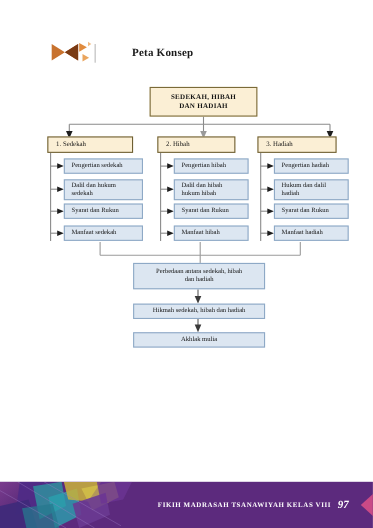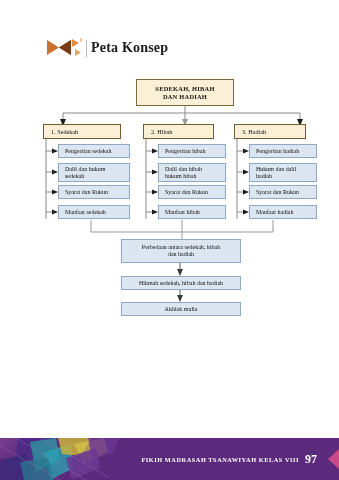--- a/index.html
+++ b/index.html
@@ -35,25 +35,26 @@
   .header-divider {
     width: 1px;
     height: 17px;
     background: #b9b9b9;
     margin-left: 2px;
     margin-right: 4px;
     flex: 0 0 auto;
   }
   .header-title {
     font-family: "Liberation Serif", serif;
-    font-size: 14px;
+    font-size: 10px;
     font-weight: bold;
     letter-spacing: .2px;
     color: #1b1b1b;
     white-space: nowrap;
+    margin-left: 29px;
   }
 
   
   .chart {
     position: absolute;
     left: 0;
     top: 0;
     width: 339px;
     height: 340px;
   }
@@ -142,23 +143,24 @@
     align-items: center;
     gap: 6px;
     color: #ffffff;
     font-family: "Liberation Serif", serif;
     font-size: 6.3px;
     font-weight: bold;
     letter-spacing: .55px;
     white-space: nowrap;
   }
   .footer-page {
-    font-size: 12px;
+    font-size: 10px;
     font-weight: bold;
     letter-spacing: 0;
+    font-style: italic;
   }
   .footer-arrow {
     position: absolute;
     right: 0;
     top: 11px;
     width: 0;
     height: 0;
     border-top: 10px solid transparent;
     border-bottom: 10px solid transparent;
     border-right: 11px solid #c94a86;

